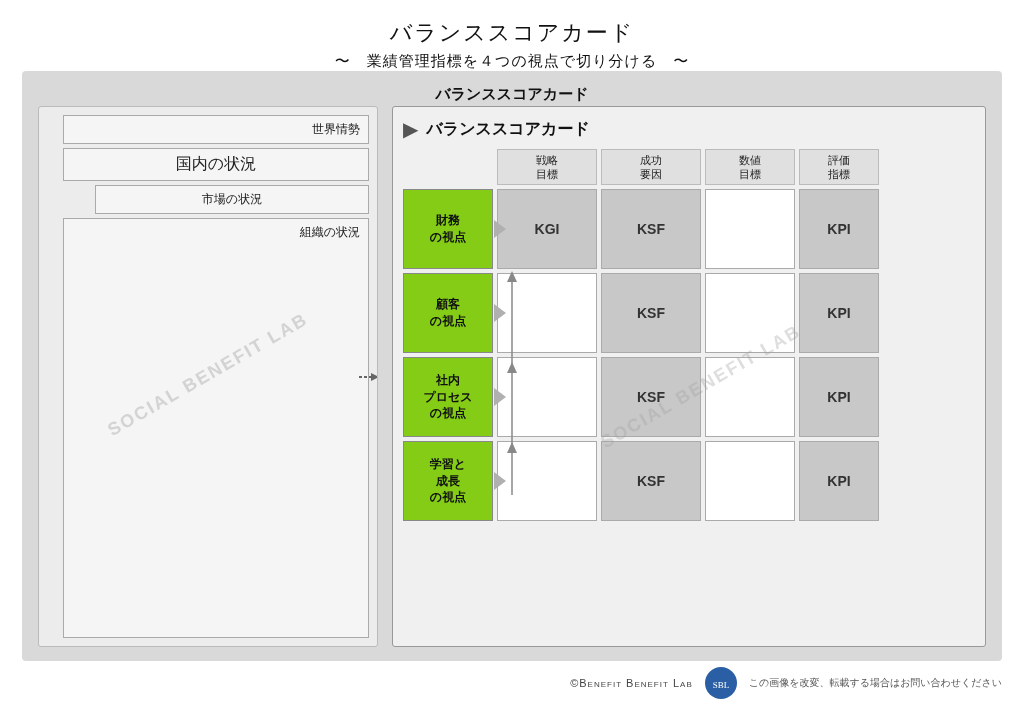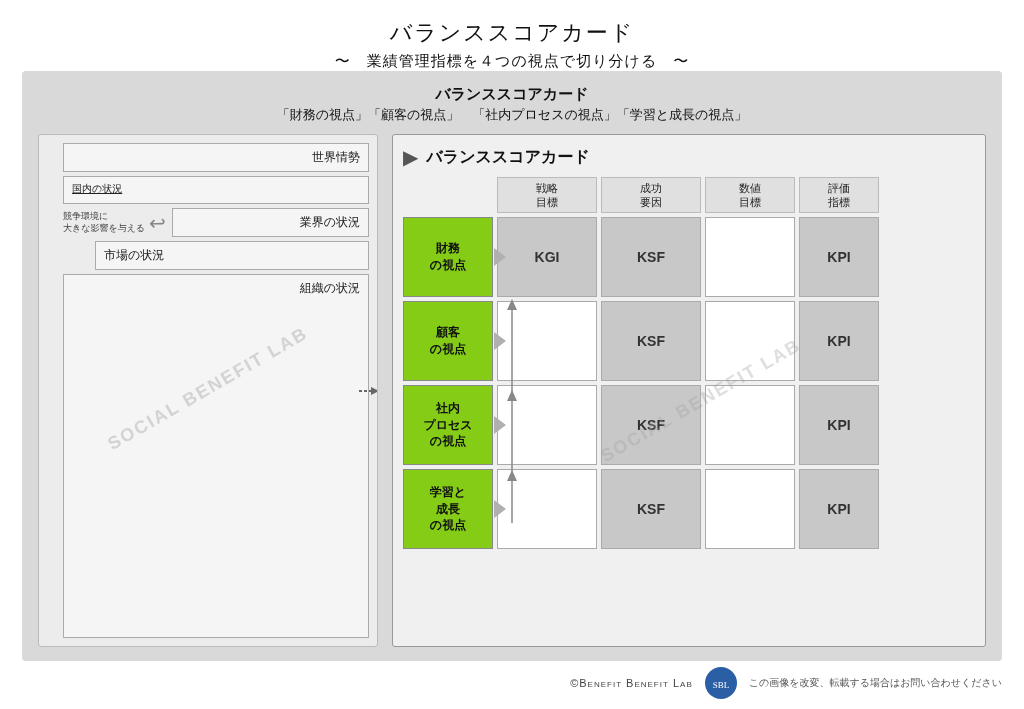--- a/index.html
+++ b/index.html
@@ -112,25 +112,24 @@
     }
 
     .env-box-world {
       font-size: 12px;
       text-align: right;
       padding: 5px 8px;
       min-height: 28px;
     }
 
     .env-box-domestic {
-      font-size: 10px;
-      text-align: left;
+      font-size: 16px;
+      text-align: center;
       padding: 5px 8px;
       min-height: 28px;
-      text-decoration: underline;
     }
 
     .industry-row {
       display: flex;
       align-items: center;
       gap: 4px;
     }
 
     .competition-note {
       font-size: 9px;
@@ -148,21 +147,21 @@
     .env-box-industry {
       font-size: 12px;
       text-align: right;
       flex: 1;
       padding: 5px 8px;
       min-height: 28px;
     }
 
     .env-box-market {
       font-size: 12px;
-      text-align: left;
+      text-align: center;
       padding: 5px 8px;
       min-height: 28px;
       margin-left: 32px;
     }
 
     .env-box-org {
       font-size: 12px;
       text-align: right;
       padding: 5px 8px;
       min-height: 50px;
@@ -309,45 +308,35 @@
   </style>
 </head>
 <body>
 
 <div class="page-wrapper">
   <div class="main-title">バランススコアカード</div>
   <div class="sub-title">〜　業績管理指標を４つの視点で切り分ける　〜</div>
 
   <div class="outer-box">
     <div class="outer-box-title">バランススコアカード</div>
-    <div class="outer-box-subtitle">「財務の視点」「顧客の視点」　「社内プロセスの視点」「学習と成長の視点」</div>
 
     <div class="content-row">
 
       <div class="left-panel">
         <div class="watermark-left">SOCIAL BENEFIT LAB</div>
         <div class="left-inner">
 
           <div class="env-box env-box-world">
             <span>世界情勢</span>
           </div>
 
           <div class="env-box env-box-domestic">
             <span>国内の状況</span>
           </div>
 
-          <div class="industry-row">
-            <div class="competition-note">
-              <span>競争環境に<br>大きな影響を与える</span>
-            </div>
-            <div class="arrow-curved">↩</div>
-            <div class="env-box env-box-industry">
-              <span>業界の状況</span>
-            </div>
-          </div>
 
           <div class="env-box env-box-market">
             <span>市場の状況</span>
           </div>
 
           <div class="env-box env-box-org">
             <span>組織の状況</span>
           </div>
         </div>
 

